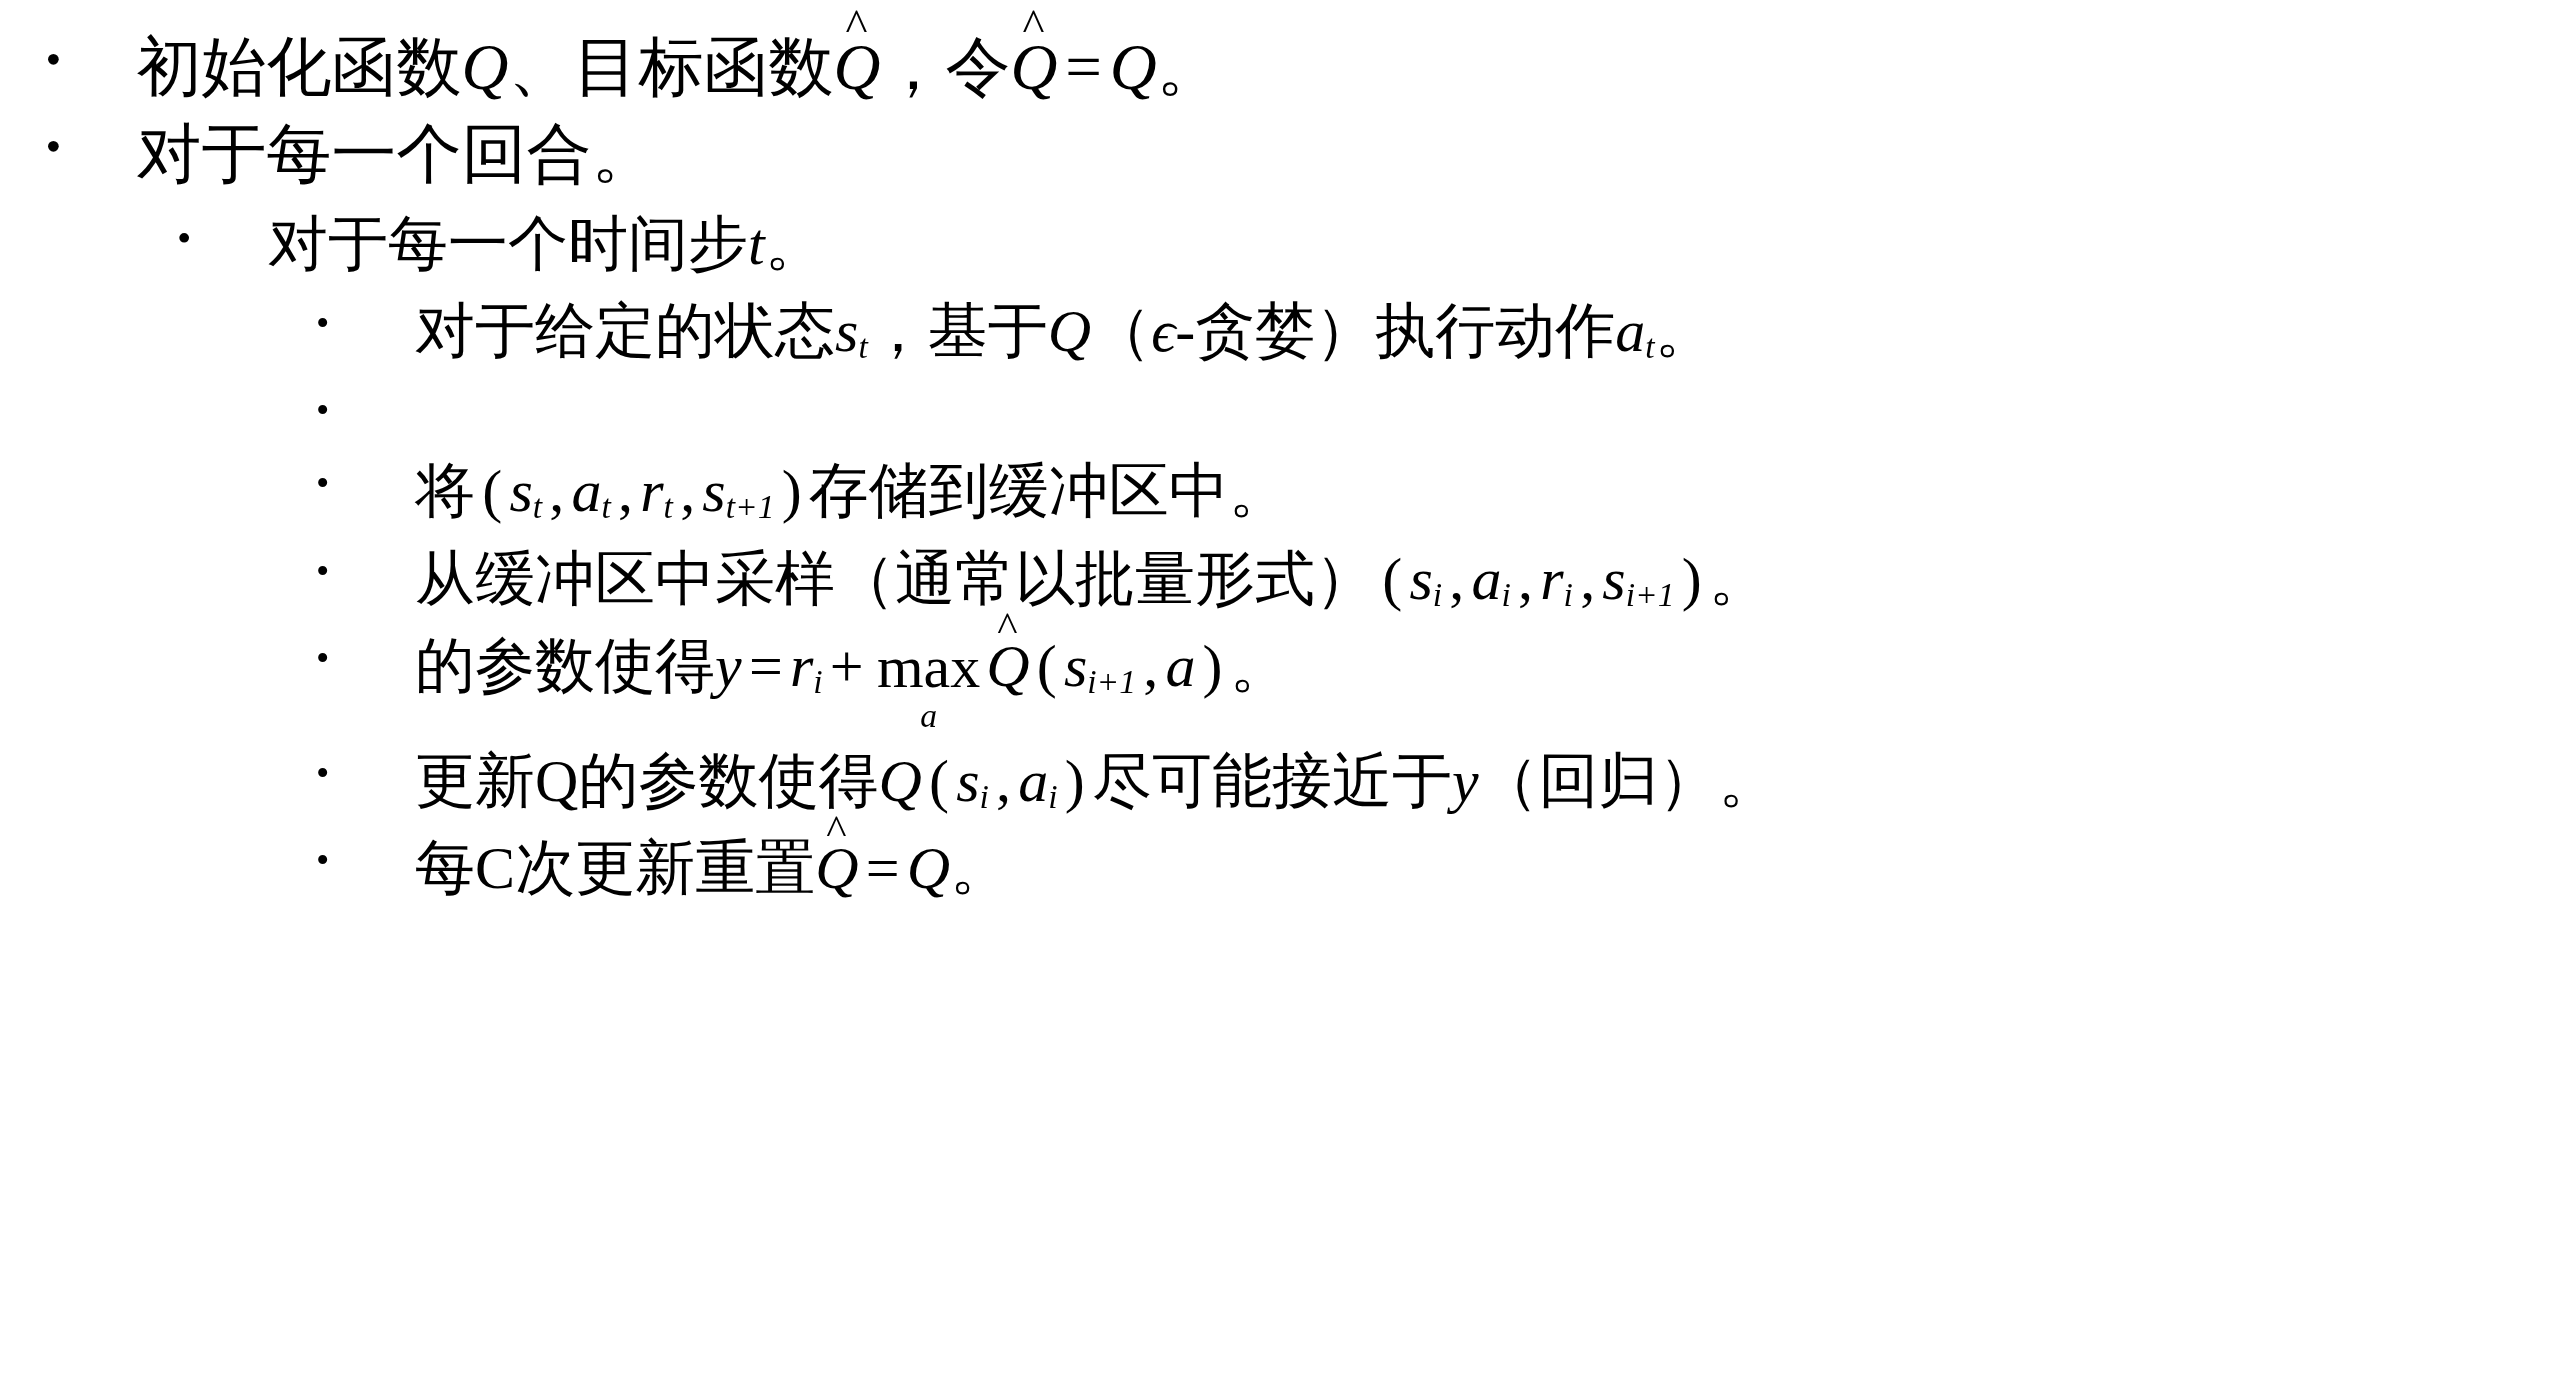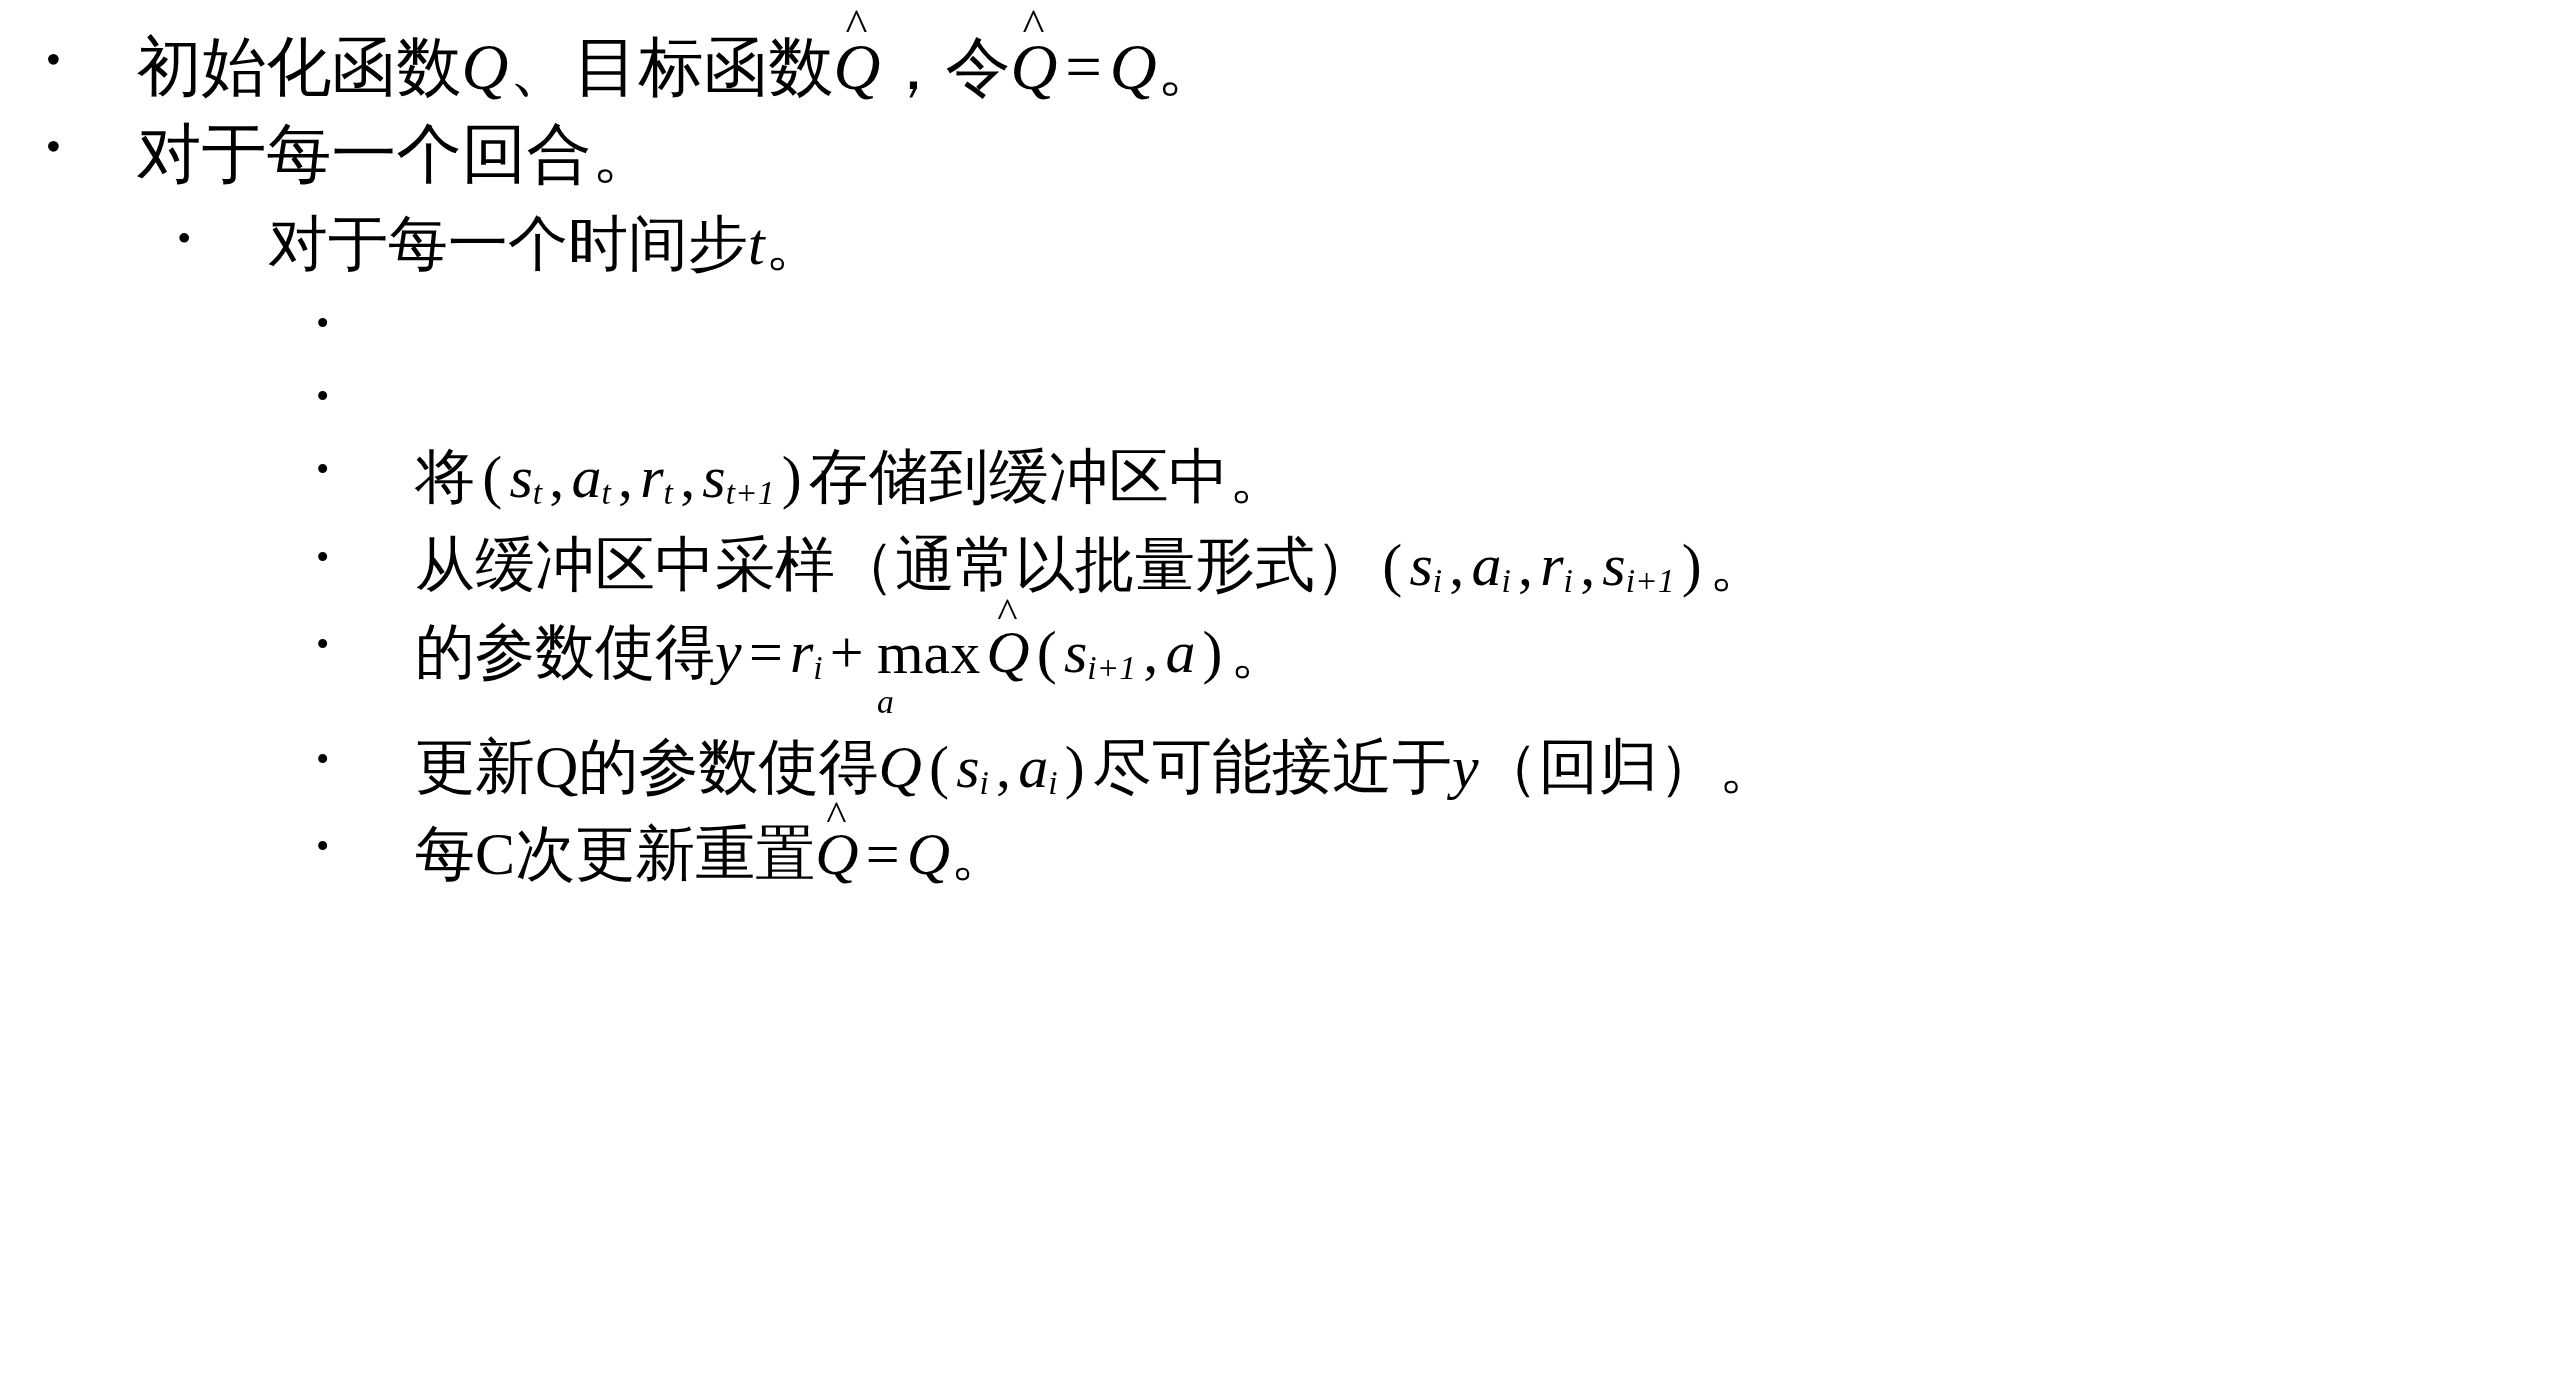--- a/index.html
+++ b/index.html
@@ -81,20 +81,21 @@
     left: 50%;
     transform: translateX(-52%);
     top: -0.50em;
     font-style: normal;
     font-size: 0.72em;
     line-height: 1;
   }
   .maxop {
     display: inline-flex;
     flex-direction: column;
+    align-items: center;
     vertical-align: -0.02em;
     line-height: 1;
     margin: 0 0.10em;
   }
   .maxop .op {
     font-style: normal;
     font-family: "Liberation Serif", "DejaVu Serif", serif;
     font-size: 1em;
   }
   .maxop .under {
@@ -120,20 +121,21 @@
       <span class="content"><span>对于每一个回合</span><span class="cjk-period">。</span></span>
     </li>
 
     <li class="bullet lvl2">
       <span class="marker">•</span>
       <span class="content"><span>对于每一个时间步</span><span class="mi">t</span><span class="cjk-period">。</span></span>
     </li>
 
     <li class="bullet lvl3">
       <span class="marker">•</span>
+      <span class="content"><span>对于给定的状态</span><span class="mi"><span>s</span><sub class="sb">t</sub></span><span>，</span><span>基于</span><span class="mi">Q</span><span>（</span><span class="mi">ϵ</span><span>-贪婪</span><span>）</span><span>执行动作</span><span class="mi"><span>a</span><sub class="sb">t</sub></span><span class="cjk-period">。</span></span>
     </li>
 
     <li class="bullet lvl3">
       <span class="marker">•</span>
     </li>
 
     <li class="bullet lvl3">
       <span class="marker">•</span>
       <span class="content"><span>将</span><span class="mo">(</span><span class="mi"><span>s</span><sub class="sb">t</sub></span><span class="mo">,</span><span class="mi"><span>a</span><sub class="sb">t</sub></span><span class="mo">,</span><span class="mi"><span>r</span><sub class="sb">t</sub></span><span class="mo">,</span><span class="mi"><span>s</span><sub class="sb num">t+1</sub></span><span class="mo">)</span><span>存储到缓冲区中</span><span class="cjk-period">。</span></span>
     </li>

